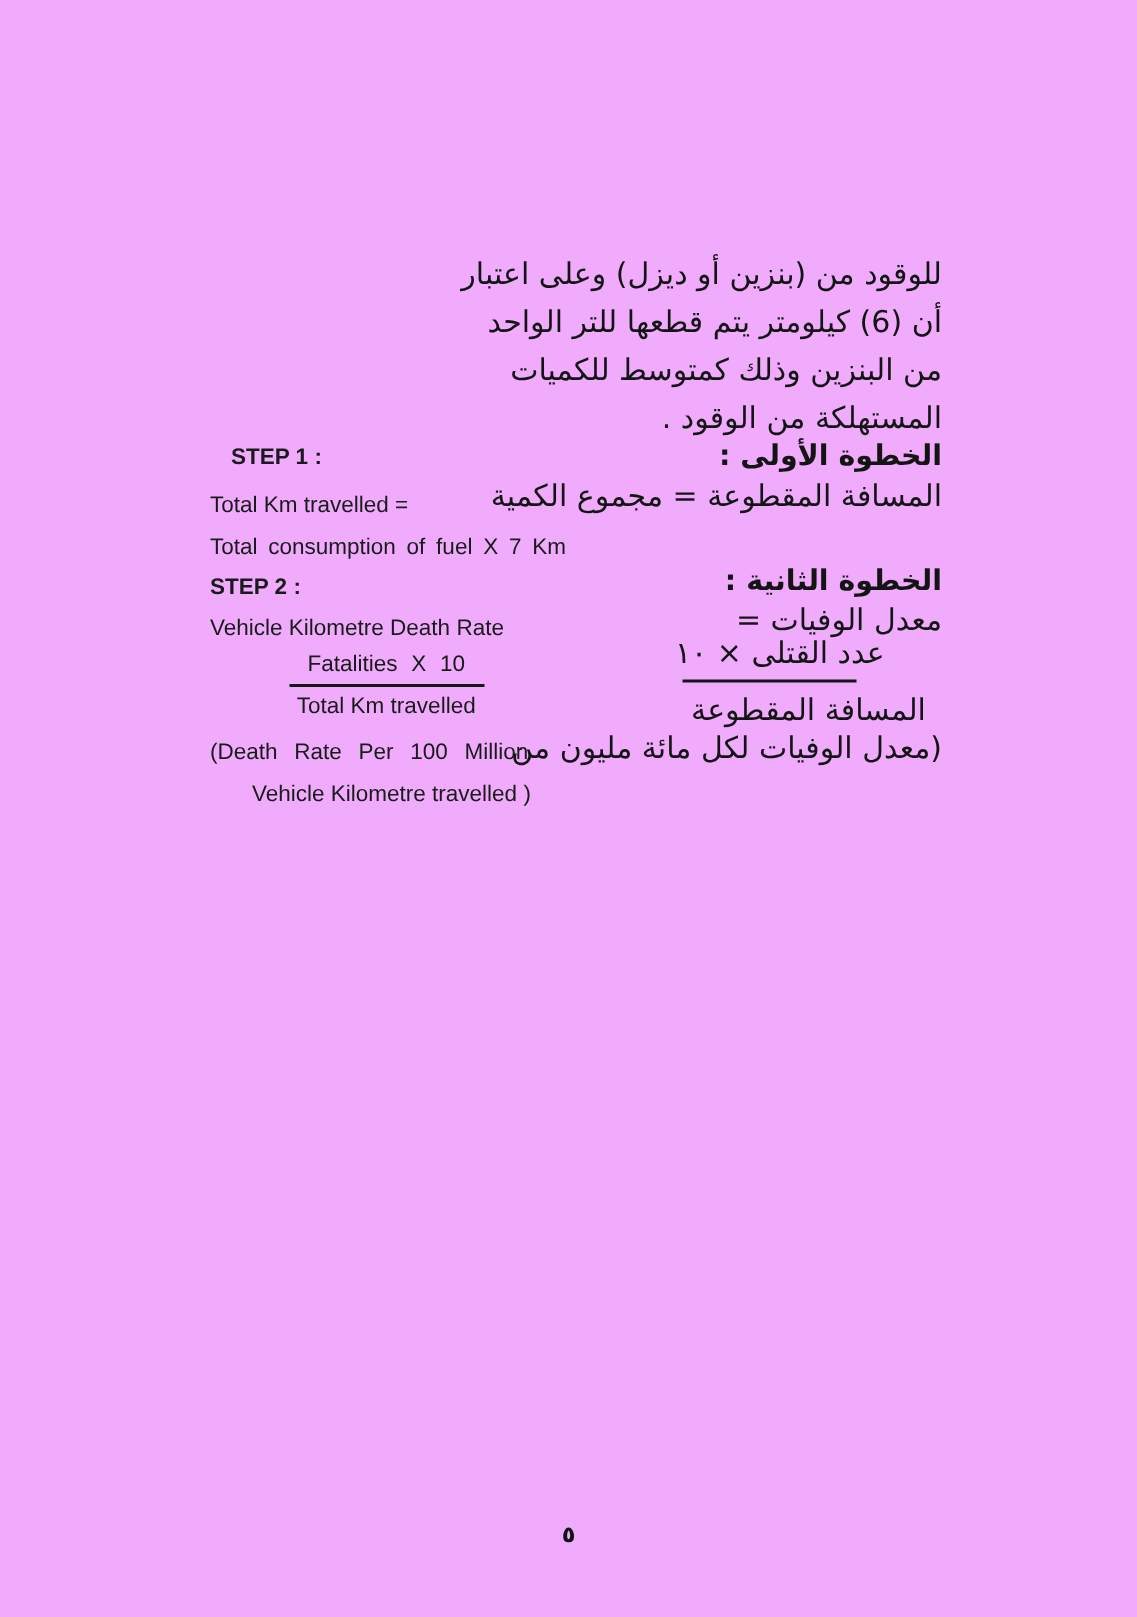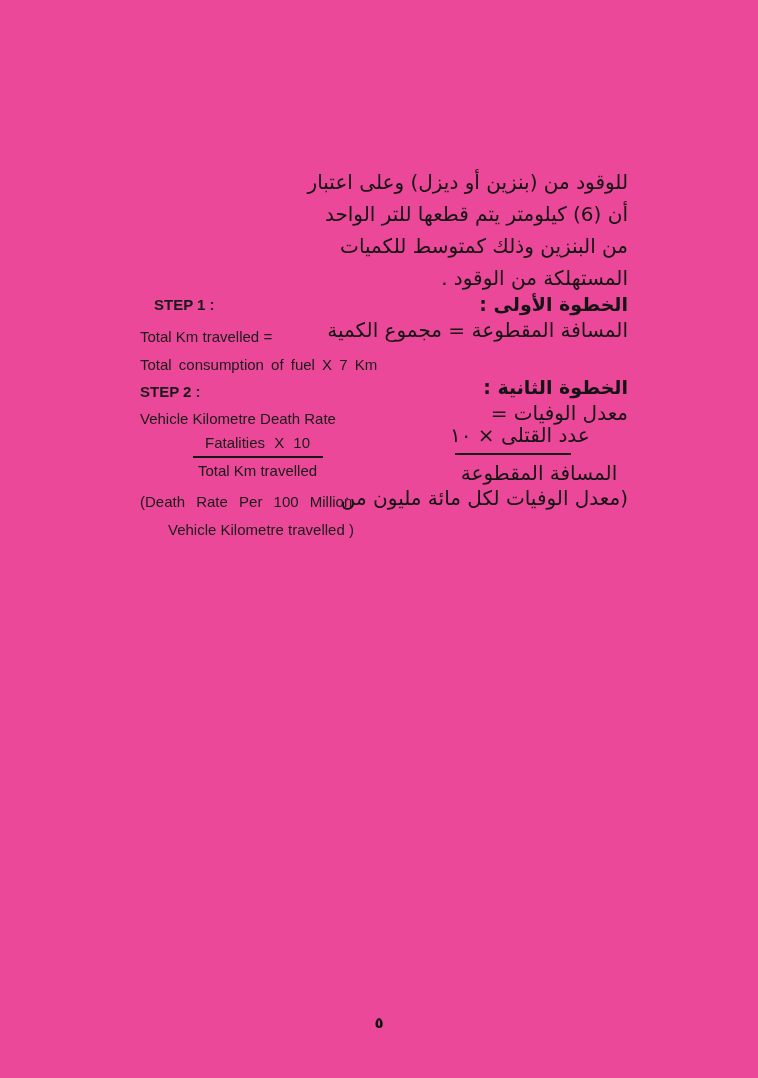--- a/index.html
+++ b/index.html
@@ -1,20 +1,20 @@
 <!DOCTYPE html>
 <html><head>
 <meta charset="utf-8">
 <style>
   html,body{margin:0;padding:0;background:#e8e8e8;}
   .page{
     position:relative;
     width:758px;height:1078px;
     margin:0 auto;
-    background:#ec4899;
+    background:#f0abfc;
     color:#161616;
     font-family:"Liberation Sans", sans-serif;
     overflow:hidden;
     text-decoration:underline;
   }
   .abs{position:absolute;white-space:nowrap;}
   .en{font-size:15px;line-height:20px;color:#1a1a1a;}
   .en.bold{font-weight:bold;}
   .ar{
     direction:rtl;

